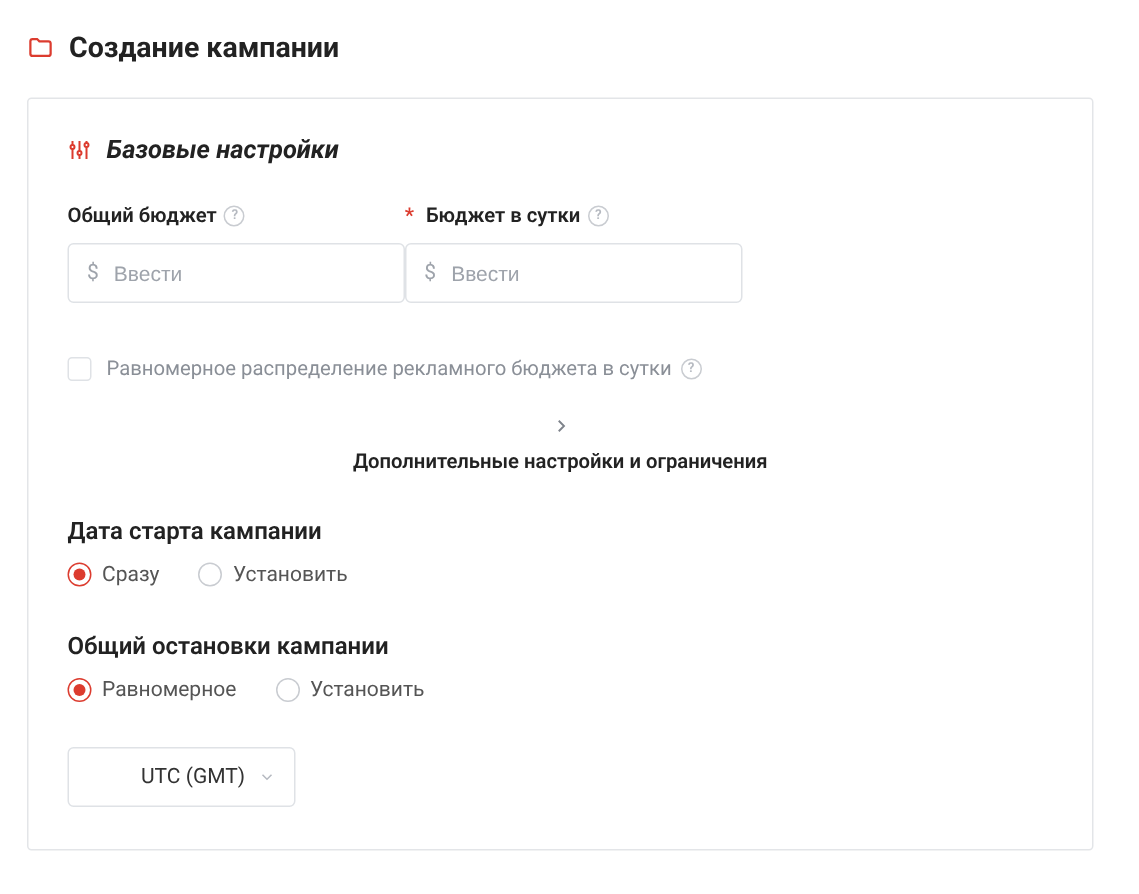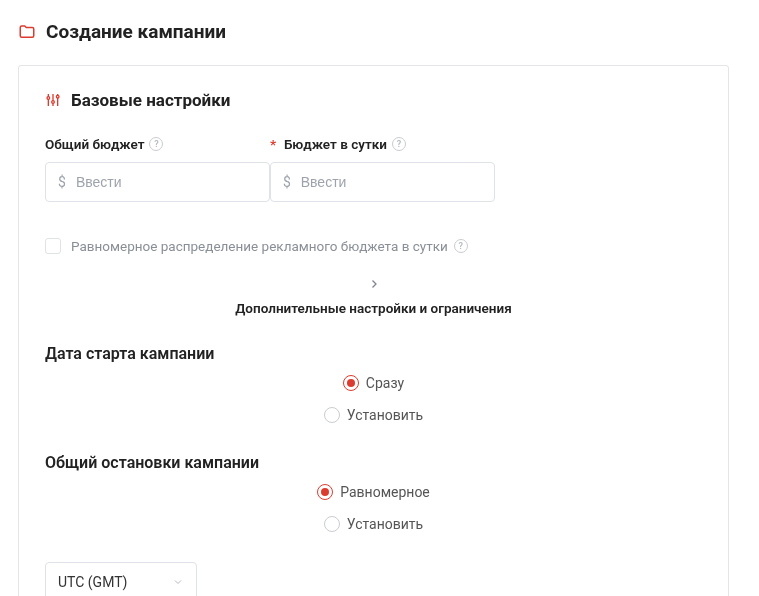--- a/index.html
+++ b/index.html
@@ -30,20 +30,21 @@
   .card {
     border: 1px solid #e3e5e8;
     border-radius: 3px;
     padding: 24px 26px 28px 26px;
   }
   .section-header {
     display: flex;
     align-items: center;
     gap: 10px;
     margin-bottom: 26px;
+    font-style: italic;
   }
   .section-header .icon { color: #dc3c2f; display: inline-flex; }
   .section-title {
     font-size: 17px;
     font-weight: 700;
     color: #222;
   }
   .field-row {
     display: flex;
     margin-bottom: 16px;
@@ -122,21 +123,21 @@
     font-weight: 600;
     color: #222;
   }
   .group { margin-bottom: 30px; }
   .group-label {
     font-size: 16px;
     font-weight: 600;
     color: #222;
     margin-bottom: 12px;
   }
-  .radio-row { display: flex; align-items: center; gap: 16px; flex-direction: column; }
+  .radio-row { display: flex; align-items: center; gap: 26px; }
   .radio-opt { display: inline-flex; align-items: center; gap: 7px; cursor: pointer; }
   .radio {
     width: 16px; height: 16px;
     border: 1px solid #c9ccd1;
     border-radius: 50%;
     display: inline-flex; align-items: center; justify-content: center;
     background: #fff;
   }
   .radio.selected { border-color: #dc3c2f; }
   .radio.selected::after {
@@ -149,21 +150,21 @@
     border: 1px solid #dfe2e6;
     border-radius: 4px;
     height: 40px;
     width: 152px;
     padding: 0 12px;
     display: flex;
     align-items: center;
     justify-content: space-between;
     cursor: pointer;
   }
-  .select-value { font-size: 14px; color: #333; }
+  .select-value { font-size: 14px; color: #333; margin-left: 36px; }
   .select .chev { color: #b5b9c0; display:inline-flex; }
 </style>
 </head>
 <body>
 
 <div class="page">
 
   <div class="page-header">
     <span class="icon">
       <svg width="18" height="18" viewBox="0 0 24 24" fill="none" stroke="currentColor" stroke-width="2">

